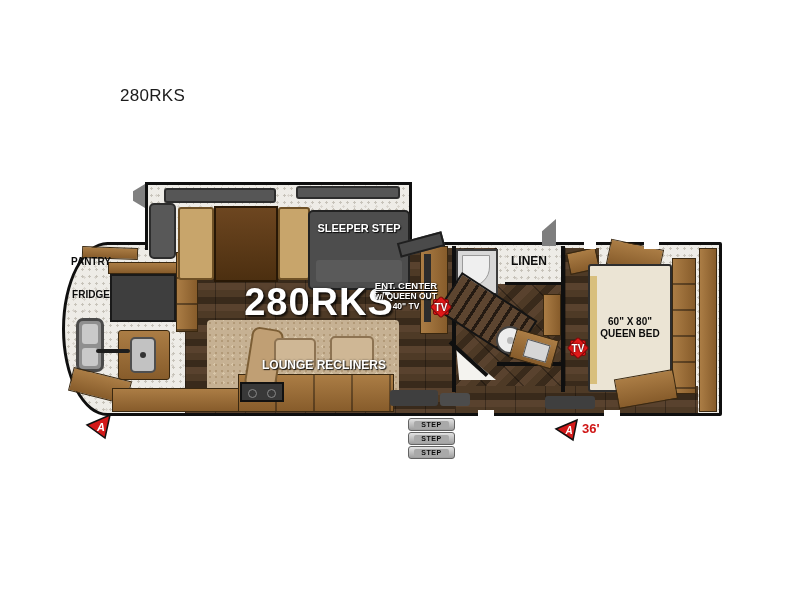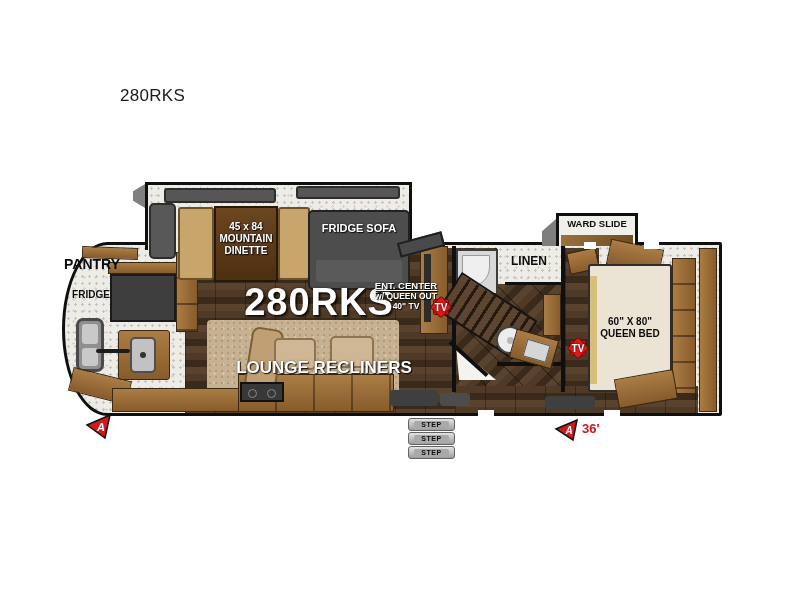--- a/index.html
+++ b/index.html
@@ -71,37 +71,28 @@
          clip-path:polygon(100% 0,100% 100%,0 70%,0 30%);z-index:2;"></div>
     <div class="abs speckle" style="left:145px;top:182px;width:267px;height:68px;border:3px solid #0f0f0f;border-bottom:none;z-index:3;"></div>
 
     <div class="abs" style="left:164px;top:188px;width:112px;height:15px;background:#565656;border:2px solid #2d2d2d;border-radius:3px;z-index:4;"></div>
     <div class="abs" style="left:296px;top:186px;width:104px;height:13px;background:#565656;border:2px solid #2d2d2d;border-radius:3px;z-index:4;"></div>
     <div class="abs" style="left:149px;top:203px;width:27px;height:56px;background:#585858;border:2px solid #2d2d2d;border-radius:5px;z-index:4;"></div>
 
     <div class="abs tan" style="left:178px;top:207px;width:36px;height:73px;z-index:4;"></div>
     <div class="abs tan" style="left:278px;top:207px;width:32px;height:73px;z-index:4;"></div>
     <div class="abs" style="left:214px;top:206px;width:64px;height:76px;background:linear-gradient(180deg,#6d4620,#4c2f10);border:2px solid #281806;z-index:4;"></div>
-    <div class="abs wlbl" style="left:195px;top:221px;width:102px;font-size:10px;z-index:6;">
-      <div>45 x 84</div>
-      <div>MOUNTAIN</div>
-      <div>DINETTE</div>
-    </div>
 
     <div class="abs" style="left:308px;top:210px;width:102px;height:80px;background:#4d4d4d;border:2px solid #222;border-radius:5px;z-index:4;">
       <div style="position:absolute;left:6px;right:6px;bottom:6px;height:22px;background:#5a5a5a;border-radius:3px;"></div>
     </div>
-    <div class="abs wlbl" style="left:298px;top:222px;width:122px;font-size:11px;z-index:6;">FRIDGE SOFA</div>
+    <div class="abs wlbl" style="left:298px;top:222px;width:122px;font-size:11px;z-index:6;">SLEEPER STEP</div>
 
     <div class="abs" style="left:542px;top:219px;width:14px;height:27px;background:#7e7e7e;
          clip-path:polygon(100% 0,100% 100%,0 100%,0 45%);z-index:2;"></div>
-    <div class="abs" style="left:556px;top:213px;width:82px;height:33px;border:3px solid #0f0f0f;border-bottom:none;background:#f1efe9;z-index:3;">
-      <div class="lbl" style="font-size:9.5px;margin-top:2px;">WARD SLIDE</div>
-      <div style="position:absolute;left:2px;right:2px;bottom:0;height:11px;background:linear-gradient(90deg,#9a7240,#6e4c22);"></div>
-    </div>
 
     <div class="abs wood" style="left:82px;top:247px;width:56px;height:12px;transform:rotate(2deg);z-index:3;"></div>
     <div class="abs wood" style="left:108px;top:262px;width:70px;height:12px;z-index:3;"></div>
     <div class="abs" style="left:110px;top:274px;width:66px;height:48px;background:#3e3e3e;border:2px solid #1a1a1a;z-index:3;"></div>
     <div class="abs shelves abs" style="left:176px;top:252px;width:22px;height:80px;border:1.5px solid #3a2810;z-index:3;"></div>
     <div class="abs" style="left:76px;top:318px;width:28px;height:54px;background:#8f8f8f;border:3px solid #4a4a4a;border-radius:7px;z-index:3;">
       <div style="position:absolute;left:3px;right:3px;top:3px;height:20px;background:#c9c9c9;border-radius:3px;"></div>
       <div style="position:absolute;left:3px;right:3px;bottom:3px;height:18px;background:#c9c9c9;border-radius:3px;"></div>
     </div>
     <div class="abs wood" style="left:118px;top:330px;width:52px;height:50px;border-radius:3px;z-index:3;"></div>
@@ -109,29 +100,29 @@
       <div style="position:absolute;left:8px;top:13px;width:6px;height:6px;background:#333;border-radius:50%;"></div>
     </div>
     <div class="abs" style="left:96px;top:349px;width:34px;height:4px;background:#1d1d1d;border-radius:2px;z-index:4;"></div>
     <div class="abs wood" style="left:70px;top:374px;width:60px;height:24px;transform:rotate(14deg);z-index:3;"></div>
     <div class="abs wood" style="left:112px;top:388px;width:132px;height:24px;z-index:3;"></div>
     <div class="abs seams" style="left:238px;top:374px;width:156px;height:38px;border:1.5px solid #3a2810;z-index:3;"></div>
     <div class="abs" style="left:240px;top:382px;width:44px;height:20px;background:#383838;border:2px solid #111;z-index:4;">
       <div style="position:absolute;left:6px;top:5px;width:7px;height:7px;border:1.5px solid #888;border-radius:50%;"></div>
       <div style="position:absolute;right:6px;top:5px;width:7px;height:7px;border:1.5px solid #888;border-radius:50%;"></div>
     </div>
-    <div class="abs lbl" style="left:64px;top:256px;width:54px;font-size:14px;z-index:6;">PANTRY</div>
+    <div class="abs lbl" style="left:64px;top:256px;width:54px;font-size:10px;z-index:6;">PANTRY</div>
     <div class="abs lbl" style="left:64px;top:289px;width:54px;font-size:10px;z-index:6;">FRIDGE</div>
 
     <div class="abs wlbl model-big" style="left:224px;top:282px;width:190px;z-index:6;">280RKS</div>
 
     <div class="abs" style="left:248px;top:328px;width:32px;height:62px;background:#c09f74;border:2px solid #7c5e35;border-radius:8px;transform:rotate(9deg);z-index:3;"></div>
     <div class="abs" style="left:274px;top:338px;width:42px;height:32px;background:#cfb795;border:2px solid #8d7352;border-radius:5px;z-index:3;"></div>
     <div class="abs" style="left:330px;top:336px;width:44px;height:32px;background:#cfb795;border:2px solid #8d7352;border-radius:5px;z-index:3;"></div>
-    <div class="abs wlbl" style="left:226px;top:358px;width:196px;font-size:17px;z-index:6;">LOUNGE RECLINERS</div>
+    <div class="abs wlbl" style="left:226px;top:358px;width:196px;font-size:12px;z-index:6;">LOUNGE RECLINERS</div>
 
     <div class="abs woodv" style="left:420px;top:246px;width:28px;height:88px;z-index:3;"></div>
     <div class="abs" style="left:424px;top:254px;width:7px;height:68px;background:#2c2c2c;z-index:4;"></div>
     <div class="abs wlbl" style="left:358px;top:280px;width:96px;z-index:6;">
       <div style="font-size:9.5px;text-decoration:underline;">ENT. CENTER</div>
       <div style="font-size:8.5px;">w/ QUEEN OUT</div>
       <div style="font-size:8.5px;">40" TV</div>
     </div>
     <div class="abs star" style="left:429px;top:295px;z-index:6;">
       <span class="sq"></span>

